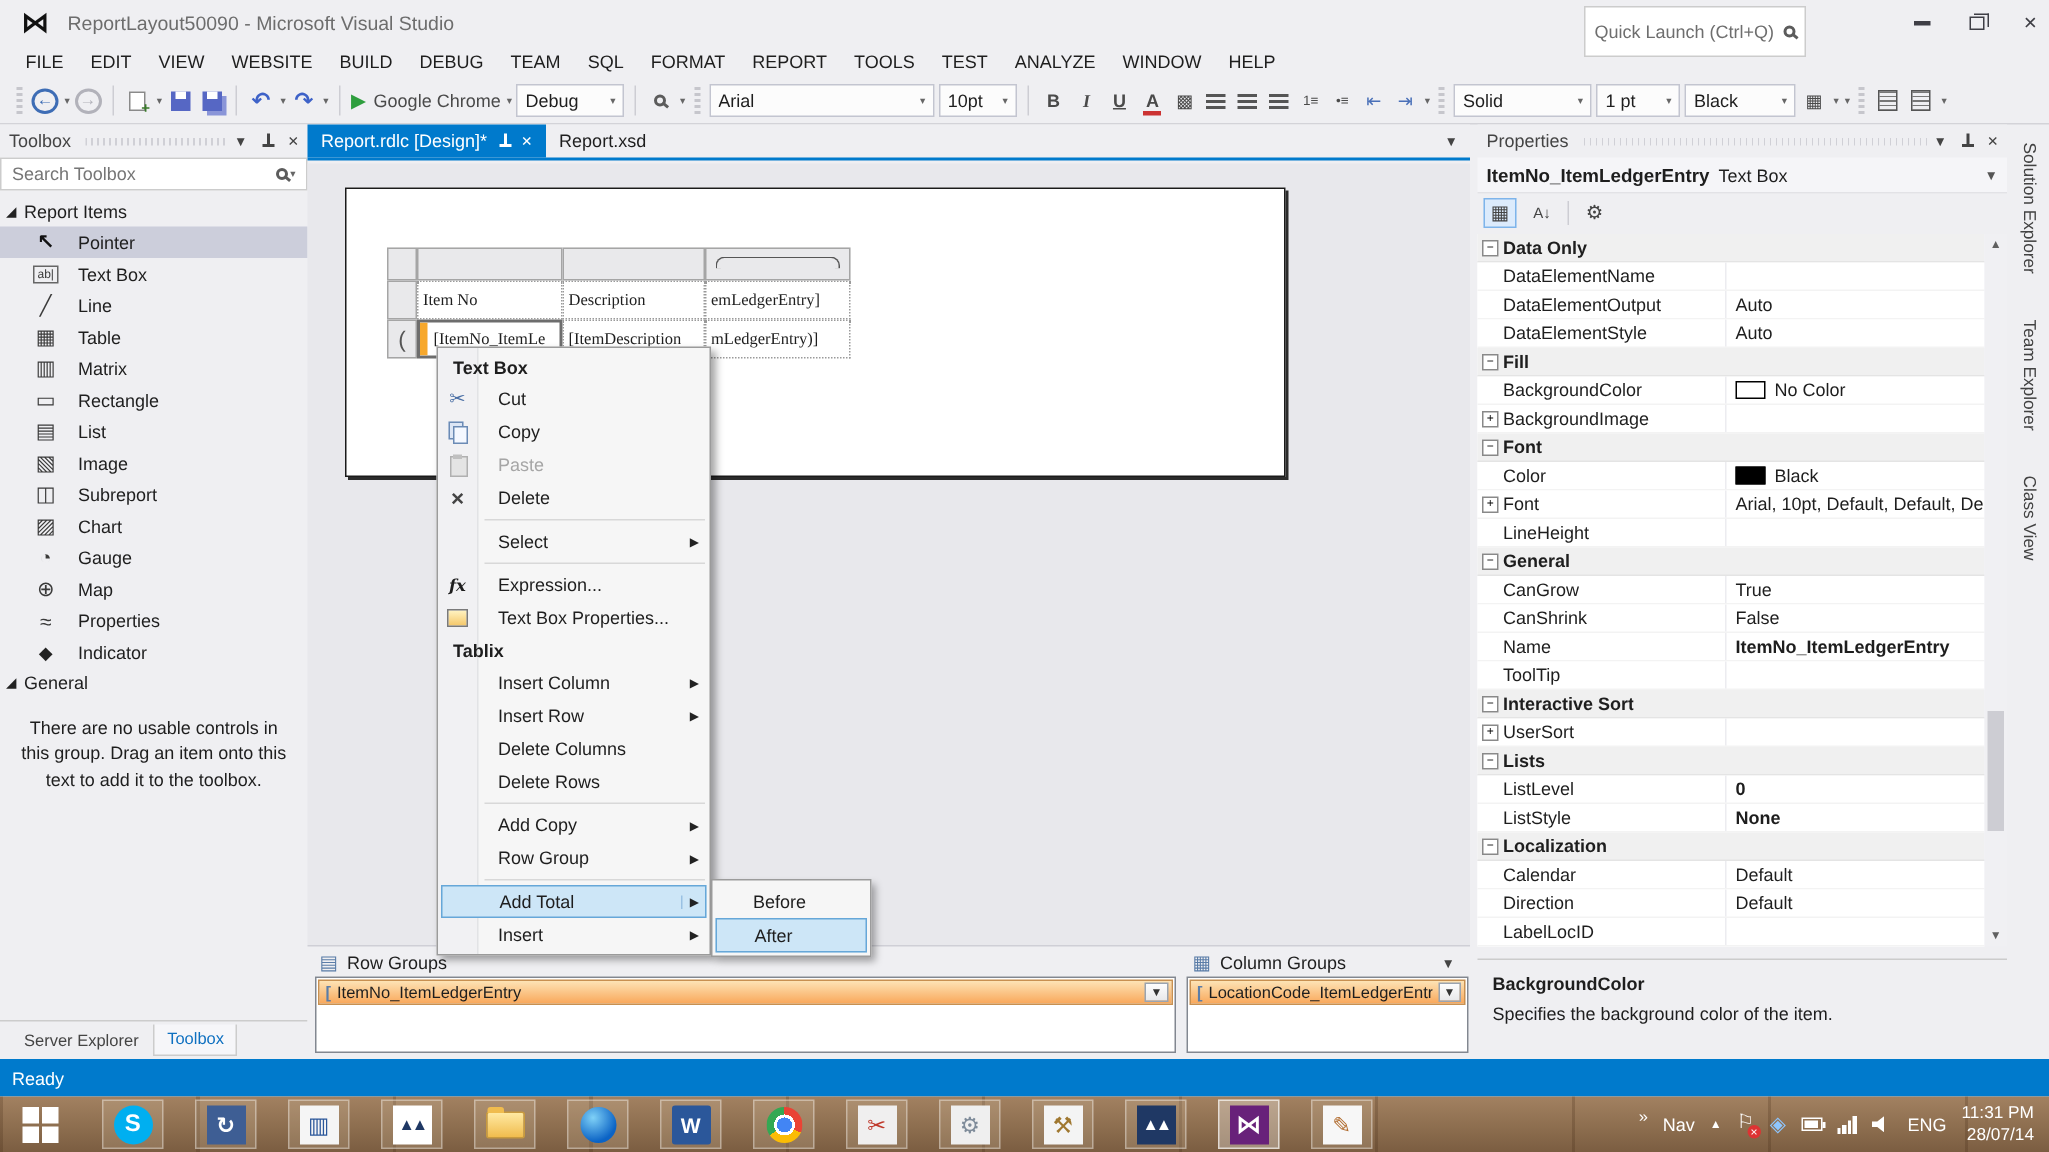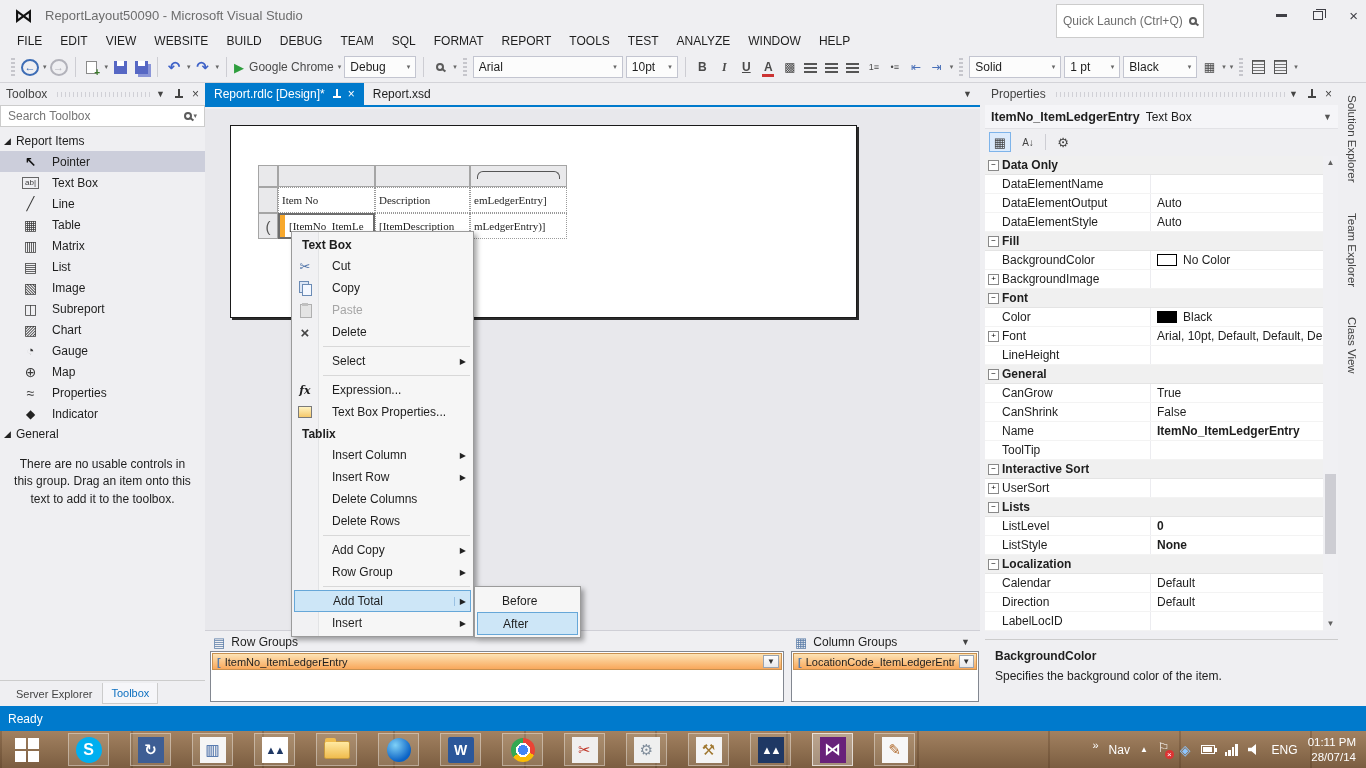--- a/index.html
+++ b/index.html
@@ -361,20 +361,24 @@
       <div class="tbrow ic-table">
         <span class="tbglyph"></span>
         <span>Table</span>
       </div>
 
       <div class="tbrow ic-matrix">
         <span class="tbglyph"></span>
         <span>Matrix</span>
       </div>
 
+      <div class="tbrow ic-rectangle">
+        <span class="tbglyph"></span>
+        <span>Rectangle</span>
+      </div>
 
       <div class="tbrow ic-list">
         <span class="tbglyph"></span>
         <span>List</span>
       </div>
 
       <div class="tbrow ic-image">
         <span class="tbglyph"></span>
         <span>Image</span>
       </div>
@@ -945,17 +949,17 @@
     <span class="battery"></span>
     <span class="signal">
         <i></i>
         <i></i>
         <i></i>
         <i></i>
       </span>
     <span class="volume"></span>
     <span class="sm">ENG</span>
     <span class="clock">
-      <div>01:11 PM</div>
+      <div>11:31 PM</div>
       <div>28/07/14</div>
     </span>
   </div>
 </div>
 
 </body></html>

